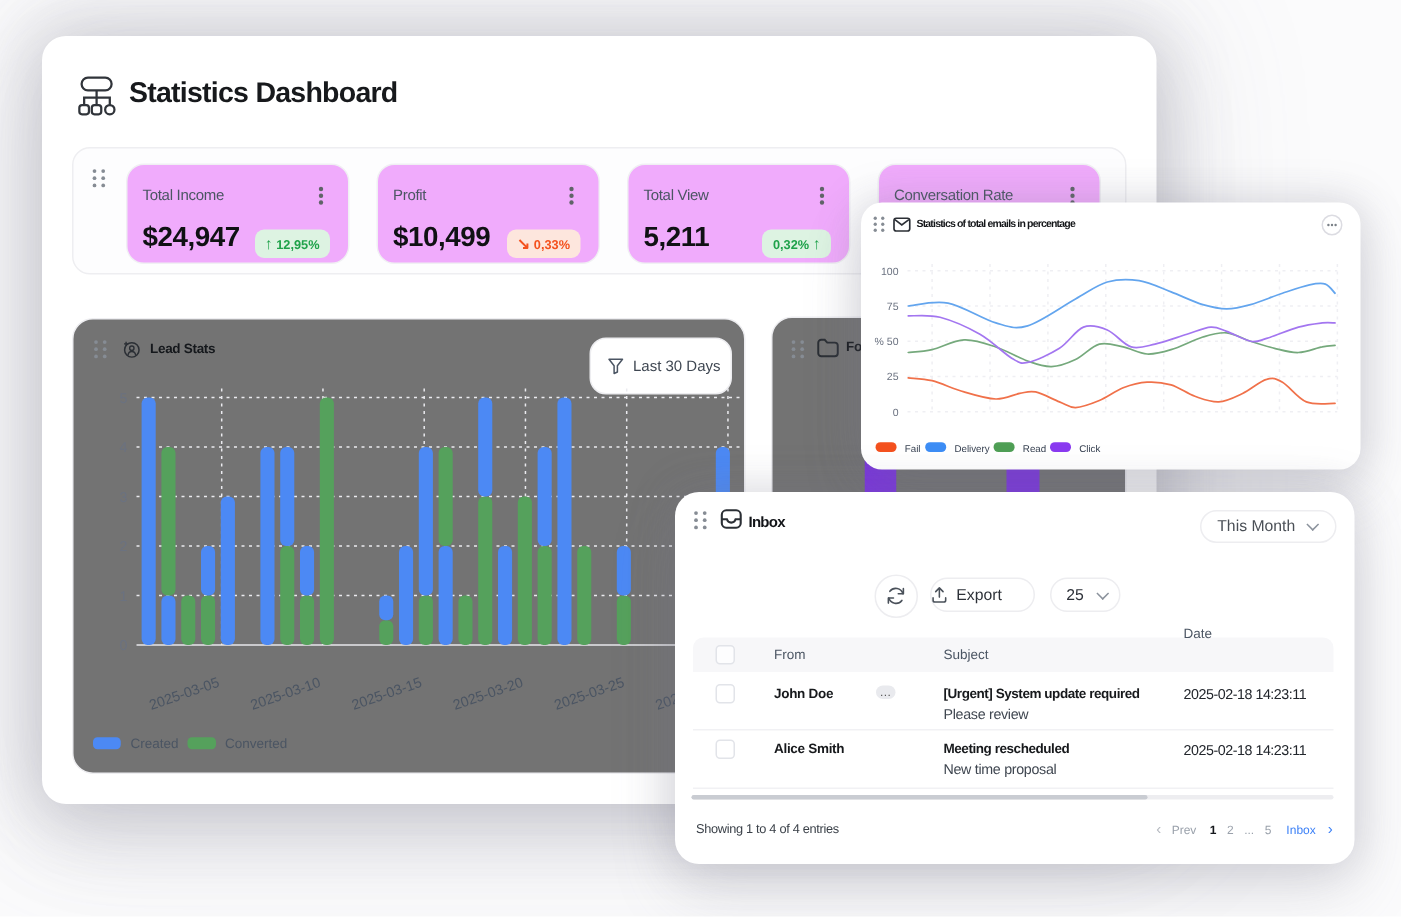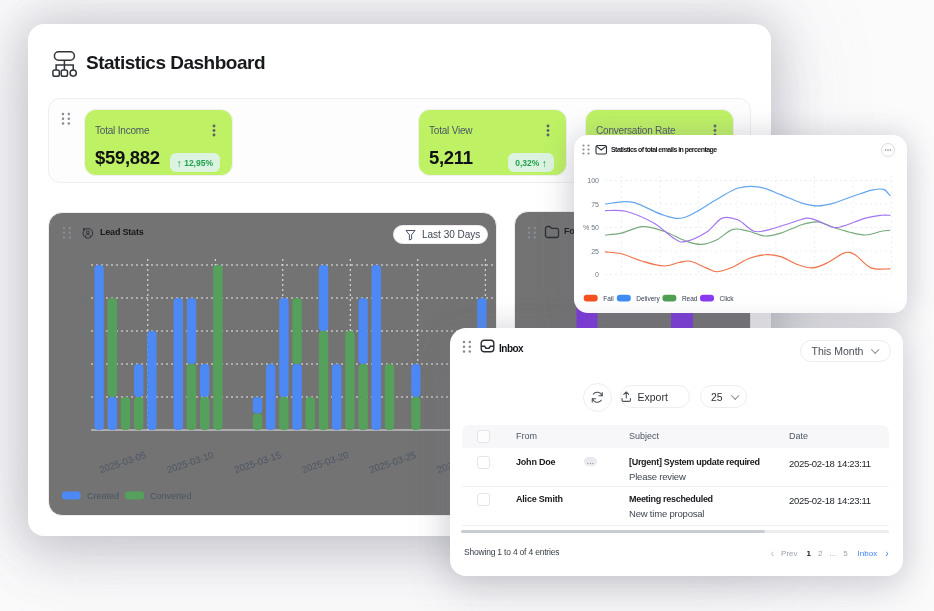--- a/index.html
+++ b/index.html
@@ -1,21 +1,21 @@
 <!DOCTYPE html>
 <html><head><meta charset="utf-8"><style>
 *{margin:0;padding:0;box-sizing:border-box}
 html,body{width:934px;height:611px;overflow:hidden}
 body{font-family:"Liberation Sans",sans-serif;background:#fbfbfc;position:relative;-webkit-font-smoothing:antialiased}
 
 .abs{position:absolute}
 .card{position:absolute;background:#fff;border-radius:14px}
 .main{left:28px;top:24px;width:743px;height:512px;border-radius:16px;box-shadow:0 0 42px 6px rgba(118,118,135,.26),0 0 90px 25px rgba(118,118,135,.10),0 24px 55px rgba(118,118,135,.16)}
 .panel{position:absolute;background:#737373;border:1px solid #eeeef1;border-radius:12px}
-.statcard{position:absolute;background:#bef264;border:1px solid #f0f0f3;border-radius:12px;width:149px;height:67px}
+.statcard{position:absolute;background:#f0abfc;border:1px solid #f0f0f3;border-radius:12px;width:149px;height:67px}
 .slabel{position:absolute;left:10px;top:15px;font-size:10px;letter-spacing:-.2px;color:#4b5563;white-space:nowrap}
 .sval{position:absolute;left:10px;top:37px;font-size:18.5px;font-weight:700;color:#101114;letter-spacing:-.3px}
 .pill{position:absolute;top:43px;height:19px;border-radius:6px;font-size:8.5px;font-weight:700;display:flex;align-items:center;padding:0 7px;white-space:nowrap}
 .pill.up{background:#ddf3e2;color:#1fa24a}
 .pill.down{background:#fde6dd;color:#f4511e}
 .btn{position:absolute;border:1px solid #ededf0;border-radius:12px;background:#fff;display:flex;align-items:center;font-size:10.5px;color:#374151;white-space:nowrap}
 .hlabel{font-size:9px;font-weight:700;letter-spacing:-.2px;color:#15181c}
 .chev{width:5.5px;height:5.5px;border-right:1.2px solid #8b929c;border-bottom:1.2px solid #8b929c;transform:rotate(45deg) translateY(-2px)}
 svg{position:absolute;overflow:visible}
 svg text{font-family:"Liberation Sans",sans-serif}
@@ -43,22 +43,32 @@
         <circle cx="8.8" cy="12.6" r="1.25" fill="#868c94"></circle>
       </svg>
   </div>
   <div class="statcard" style="left:56px;top:85px">
       <div class="slabel">Total Income</div>
       <svg class="abs" style="right:16px;top:13px" width="4" height="16">
         <circle cx="2.0" cy="3.0" r="1.45" fill="#5f6368"></circle>
         <circle cx="2.0" cy="7.5" r="1.45" fill="#5f6368"></circle>
         <circle cx="2.0" cy="12.0" r="1.45" fill="#5f6368"></circle>
       </svg>
-      <div class="sval">$59,882</div>
+      <div class="sval">$24,947</div>
       <div class="pill up" style="right:12px"><span style="font-size:10.5px">↑</span>&nbsp;12,95%</div>
+    </div>
+  <div class="statcard" style="left:223px;top:85px">
+      <div class="slabel">Profit</div>
+      <svg class="abs" style="right:16px;top:13px" width="4" height="16">
+        <circle cx="2.0" cy="3.0" r="1.45" fill="#5f6368"></circle>
+        <circle cx="2.0" cy="7.5" r="1.45" fill="#5f6368"></circle>
+        <circle cx="2.0" cy="12.0" r="1.45" fill="#5f6368"></circle>
+      </svg>
+      <div class="sval">$10,499</div>
+      <div class="pill down" style="right:12px"><span style="font-size:10.5px">↘</span>&nbsp;0,33%</div>
     </div>
   <div class="statcard" style="left:390px;top:85px">
       <div class="slabel">Total View</div>
       <svg class="abs" style="right:16px;top:13px" width="4" height="16">
         <circle cx="2.0" cy="3.0" r="1.45" fill="#5f6368"></circle>
         <circle cx="2.0" cy="7.5" r="1.45" fill="#5f6368"></circle>
         <circle cx="2.0" cy="12.0" r="1.45" fill="#5f6368"></circle>
       </svg>
       <div class="sval">5,211</div>
       <div class="pill up" style="right:12px">0,32%&nbsp;<span style="font-size:10.5px">↑</span></div>
@@ -81,21 +91,21 @@
         <circle cx="8.8" cy="7.8" r="1.25" fill="#868c94"></circle>
         <circle cx="8.8" cy="12.6" r="1.25" fill="#868c94"></circle>
       </svg>
     <svg class="abs" style="left:32px;top:13px" width="13" height="13" viewBox="0 0 17 17">
       <circle cx="9" cy="9.5" r="6.3" fill="none" stroke="#2b2f35" stroke-width="1.3"></circle>
       <circle cx="9" cy="8" r="1.9" fill="none" stroke="#2b2f35" stroke-width="1.2"></circle>
       <path d="M5.6 14.2 C6 11.9 7.3 10.9 9 10.9 C10.7 10.9 12 11.9 12.4 14.2" fill="none" stroke="#2b2f35" stroke-width="1.2"></path>
       <path d="M2.2 4.2 L5.8 4.2 M4 2.4 L4 6" stroke="#2b2f35" stroke-width="1.2"></path>
     </svg>
     <div class="abs hlabel" style="left:51px;top:14px">Lead Stats</div>
-    <div class="btn" style="left:344px;top:12px;width:95px;height:19px;padding-left:11px;font-size:10px;color:#3f4752;border-radius:11px">
+    <div class="btn" style="left:344px;top:12px;width:95px;height:38px;padding-left:11px;font-size:10px;color:#3f4752;border-radius:11px">
       <svg width="11" height="12" viewBox="0 0 11 12" style="position:static;margin-right:6px">
           <path d="M1 1.5 L10 1.5 L6.6 5.8 L6.6 10 L4.4 11 L4.4 5.8 Z" fill="none" stroke="#4b5563" stroke-width="1" stroke-linejoin="round"></path>
         </svg>
       Last 30 Days
     </div>
     <svg class="abs" style="left:0;top:34px" width="449" height="270" viewBox="0 0 449 270">
       <g transform="translate(-48,-246)">
 <line x1="90" y1="396.0" x2="492" y2="396.0" stroke="#ebebef" stroke-width="1" stroke-dasharray="2 3"></line>
 <line x1="90" y1="363.0" x2="492" y2="363.0" stroke="#ebebef" stroke-width="1" stroke-dasharray="2 3"></line>
 <line x1="90" y1="330.0" x2="492" y2="330.0" stroke="#ebebef" stroke-width="1" stroke-dasharray="2 3"></line>
@@ -266,21 +276,21 @@
       <path d="M1.2 8.6 L1.2 10.4 C1.2 11.2 1.8 11.8 2.6 11.8 L9.4 11.8 C10.2 11.8 10.8 11.2 10.8 10.4 L10.8 8.6" fill="none" stroke="#4a515a" stroke-width="1.2" stroke-linecap="round"></path>
     </svg>
     Export
   </div>
   <div class="btn" style="left:250px;top:57px;width:47px;height:23px;border-radius:12px;justify-content:center;color:#2d3138">25<div class="chev" style="margin-left:8px"></div></div>
 
   <div class="abs" style="left:12px;top:97px;width:427px;height:23px;background:#f7f7f9;border-radius:7px 7px 0 0"></div>
   <div class="abs" style="left:26.5px;top:102px;width:13px;height:13px;background:#fdfdfe;border:1.2px solid #e2e4e9;border-radius:3px"></div>
   <div class="abs" style="left:66px;top:103px;font-size:9px;color:#4b5563">From</div>
   <div class="abs" style="left:179px;top:103px;font-size:9px;color:#4b5563">Subject</div>
-  <div class="abs" style="left:339px;top:103px;font-size:9px;color:#4b5563">Date</div>
+  <div class="abs" style="left:339px;top:89px;font-size:9px;color:#4b5563">Date</div>
 
   <div class="abs" style="left:26.5px;top:128px;width:13px;height:13px;background:#fff;border:1.2px solid #e2e4e9;border-radius:3px"></div>
   <div class="abs" style="left:66px;top:129px;font-size:9px;font-weight:700;letter-spacing:-.2px;color:#17191c">John Doe</div>
   <div class="abs" style="left:134px;top:129px;width:13px;height:9px;background:#e9eaee;border-radius:4.5px;display:flex;align-items:center;justify-content:center;font-size:8px;color:#555;line-height:6px;letter-spacing:.3px">...</div>
   <div class="abs" style="left:179px;top:128.5px;font-size:9px;font-weight:700;letter-spacing:-.3px;color:#17191c">[Urgent] System update required</div>
   <div class="abs" style="left:179px;top:143px;font-size:9.5px;letter-spacing:-.2px;color:#3f4650">Please review</div>
   <div class="abs" style="left:339px;top:129.5px;font-size:9.5px;letter-spacing:-.3px;color:#22262c">2025-02-18 14:23:11</div>
   <div class="abs" style="left:12px;top:158px;width:427px;height:1px;background:#f1f1f4"></div>
 
   <div class="abs" style="left:26.5px;top:165px;width:13px;height:13px;background:#fff;border:1.2px solid #e2e4e9;border-radius:3px"></div>

